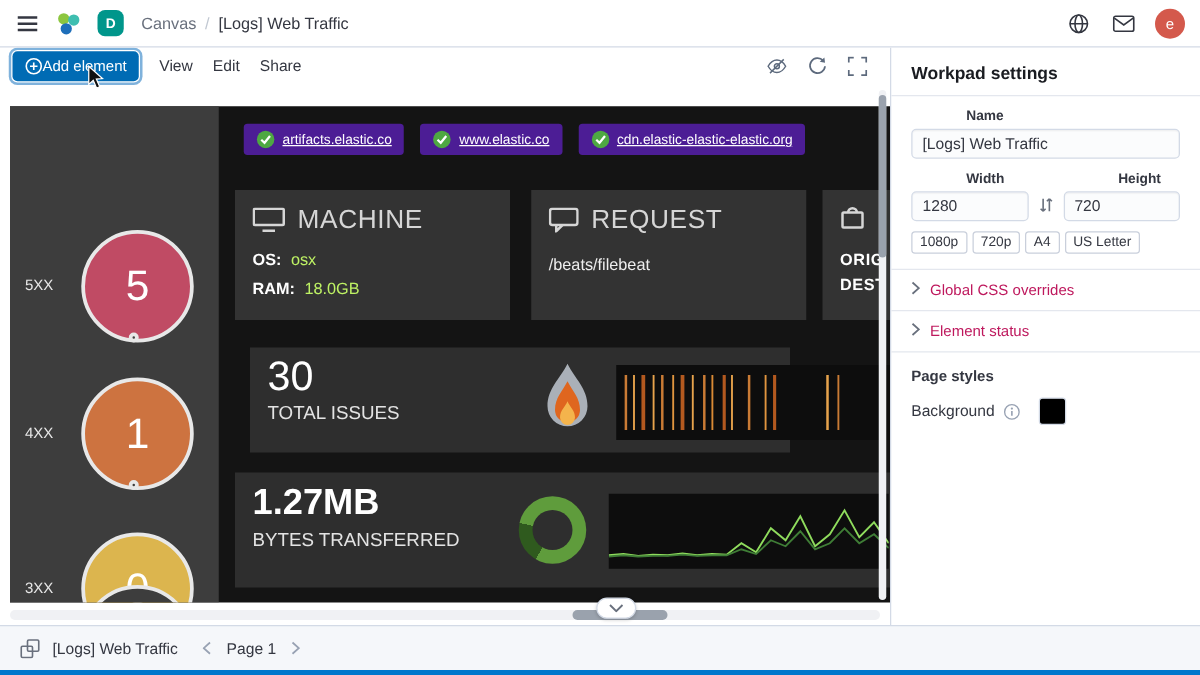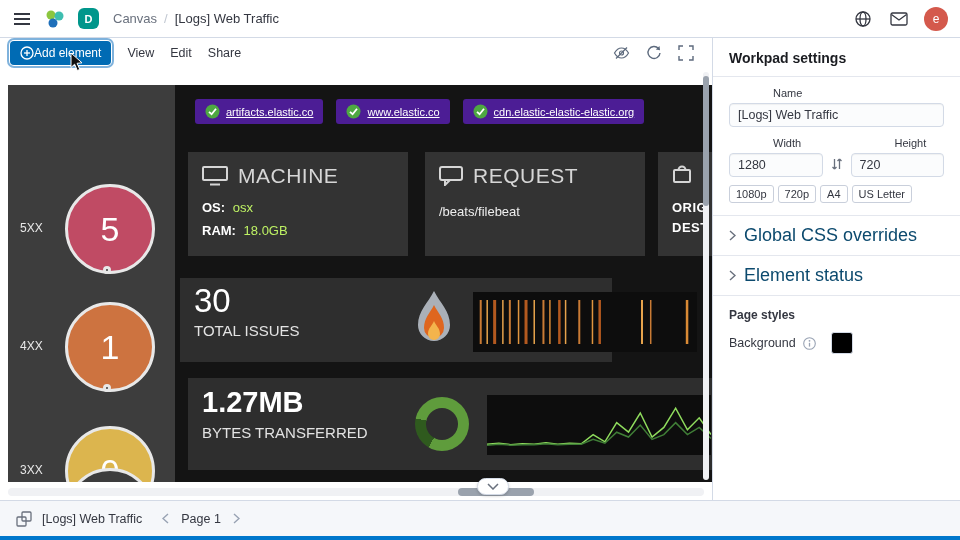--- a/index.html
+++ b/index.html
@@ -73,31 +73,31 @@
                      border:1px solid #d3dae6; border-radius:9px; box-shadow:0 1px 3px rgba(0,0,0,.2);
                      display:flex; align-items:center; justify-content:center; cursor:pointer; }
   .vscroll { position:absolute; left:703px; top:4px; width:6px; height:408px; background:#f0f1f4; border-radius:3px; cursor:pointer; }
   .vscroll-thumb { position:absolute; left:0; top:4px; width:6px; height:130px; background:#9aa2ad; border-radius:3px; cursor:grab; }
 
   
   .settings { position:absolute; left:712px; top:38px; width:248px; height:462px; background:#fff;
               border-left:1px solid #d3dae6; padding:10px 16px 0 16px; overflow:hidden; }
   .settings-title { font-size:14px; font-weight:bold; color:#1a1c21; padding:2px 0 10px 0; }
   .divider { height:1px; background:#e4e7ee; margin:0 -16px; }
-  .field-label { font-size:11px; font-weight:normal; color:#343741; margin:10px 0 4px 0;padding-left:44px; }
+  .field-label { font-size:11px; font-weight:bold; color:#343741; margin:10px 0 4px 0;padding-left:44px; }
   .text-input { width:100%; height:24px; border:1px solid #d3dae6; border-radius:4px; background:#fbfcfd;
                 font-size:12.5px; color:#343741; padding:0 8px; font-family:"Liberation Sans",sans-serif;
                 box-shadow: inset 0 1px 1px rgba(0,0,0,.05); }
   .dim-row { display:flex; align-items:flex-end; gap:6px; }
   .dim-col { flex:1; }
   .swap-btn { background:none; border:none; cursor:pointer; padding:2px; margin-bottom:4px; }
   .presets { display:flex; gap:4px; margin:8px 0 12px 0; }
   .preset { height:18px; padding:0 6px; font-size:11px; color:#343741; background:#fff;
             border:1px solid #c9cfdb; border-radius:3px; cursor:pointer; font-family:"Liberation Sans",sans-serif; }
-  .acc-row { display:flex; align-items:center; gap:8px; padding:9px 0; font-size:18px; color:#0c4a6e; cursor:pointer; }
+  .acc-row { display:flex; gap:8px; padding:9px 0; font-size:12px; color:#be185d; cursor:pointer; }
   .section-label { font-size:12px; font-weight:bold; color:#343741; margin:12px 0 10px 0; }
   .bg-row { display:flex; align-items:center; gap:7px; }
   .bg-label { font-size:12.5px; color:#343741; }
   .swatch { width:22px; height:22px; border-radius:3px; border:1px solid #d3dae6; margin-left:8px; cursor:pointer; }
 
   
   .footer { position:absolute; left:0; top:500px; width:960px; height:36px; background:#f5f7fa;
             border-top:1px solid #d3dae6; display:flex; align-items:center; padding:0 16px; gap:10px; }
   .footer-name { font-size:12.5px; color:#343741; }
   .page-nav { display:flex; align-items:center; gap:10px; margin-left:8px; }
@@ -271,21 +271,21 @@
         <svg width="20" height="20" viewBox="0 0 20 20" fill="none" stroke="#d6d6d6" stroke-width="2">
           <rect x="2" y="6" width="16" height="12" rx="1"></rect>
             <path d="M6.5 6 a3.5 3.5 0 0 1 7 0"></path>
         </svg>
         <div class="origin-lines">
           <div>ORIG</div>
           <div>DEST</div>
         </div>
       </div>
 
-      <div class="metric-panel" style="left:172px;top:193px;width:432px;height:84px">
+      <div class="metric-panel" style="left:192px;top:193px;width:432px;height:84px">
         <span class="big-num" style="top:4px">30</span>
         <span class="big-label" style="top:44px">TOTAL ISSUES</span>
         <svg style="position:absolute;left:234px;top:12px" width="40" height="60" viewBox="0 0 40 60">
           <path d="M20 1 C14 13 4 21 4 35 a16 16 0 0 0 32 0 C36 21 26 13 20 1 Z" fill="#aab0b8"></path>
           <path d="M20 15 C16 23 10 28 10 38 a10 10 0 0 0 20 0 C30 28 24 23 20 15 Z" fill="#df661f"></path>
           <path d="M20 31 C18 36 14 38 14 44 a6 6 0 0 0 12 0 C26 38 22 36 20 31 Z" fill="#f4b44c"></path>
         </svg>
         <div class="chart-box" style="left:293px;top:14px;width:224px;height:60px">
           <svg id="barcode-svg" width="224" height="60" viewBox="0 0 224 60">
               <rect x="6.72" y="8" width="2" height="44" fill="#c97b35"></rect>

